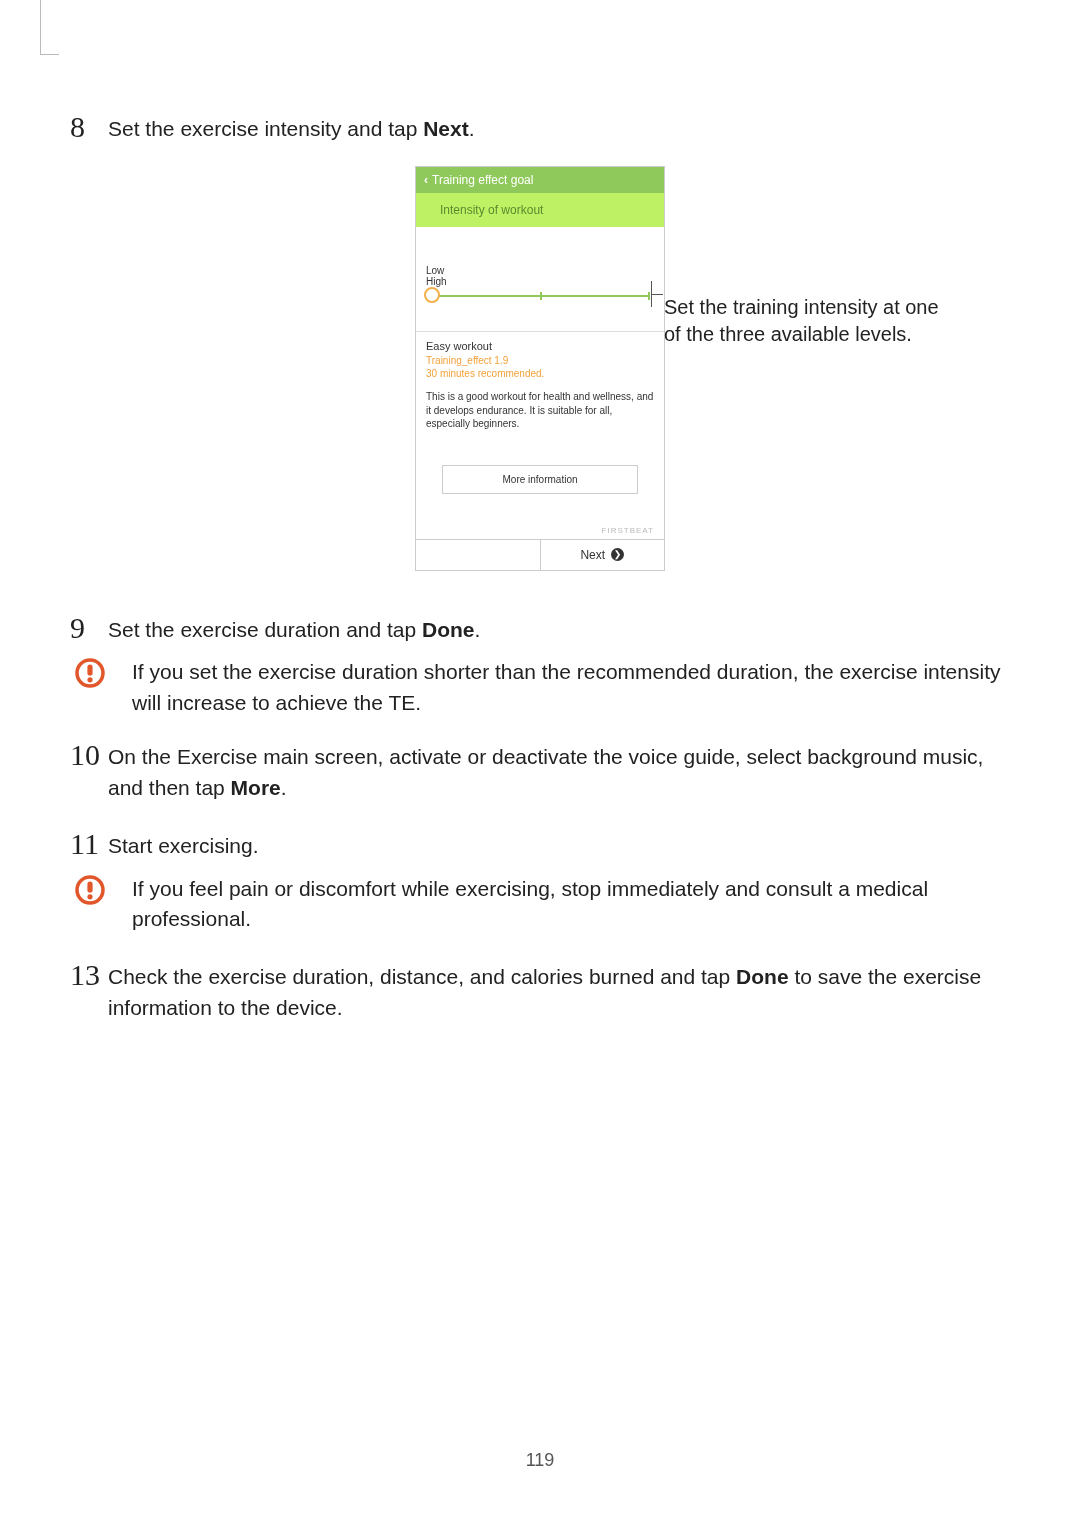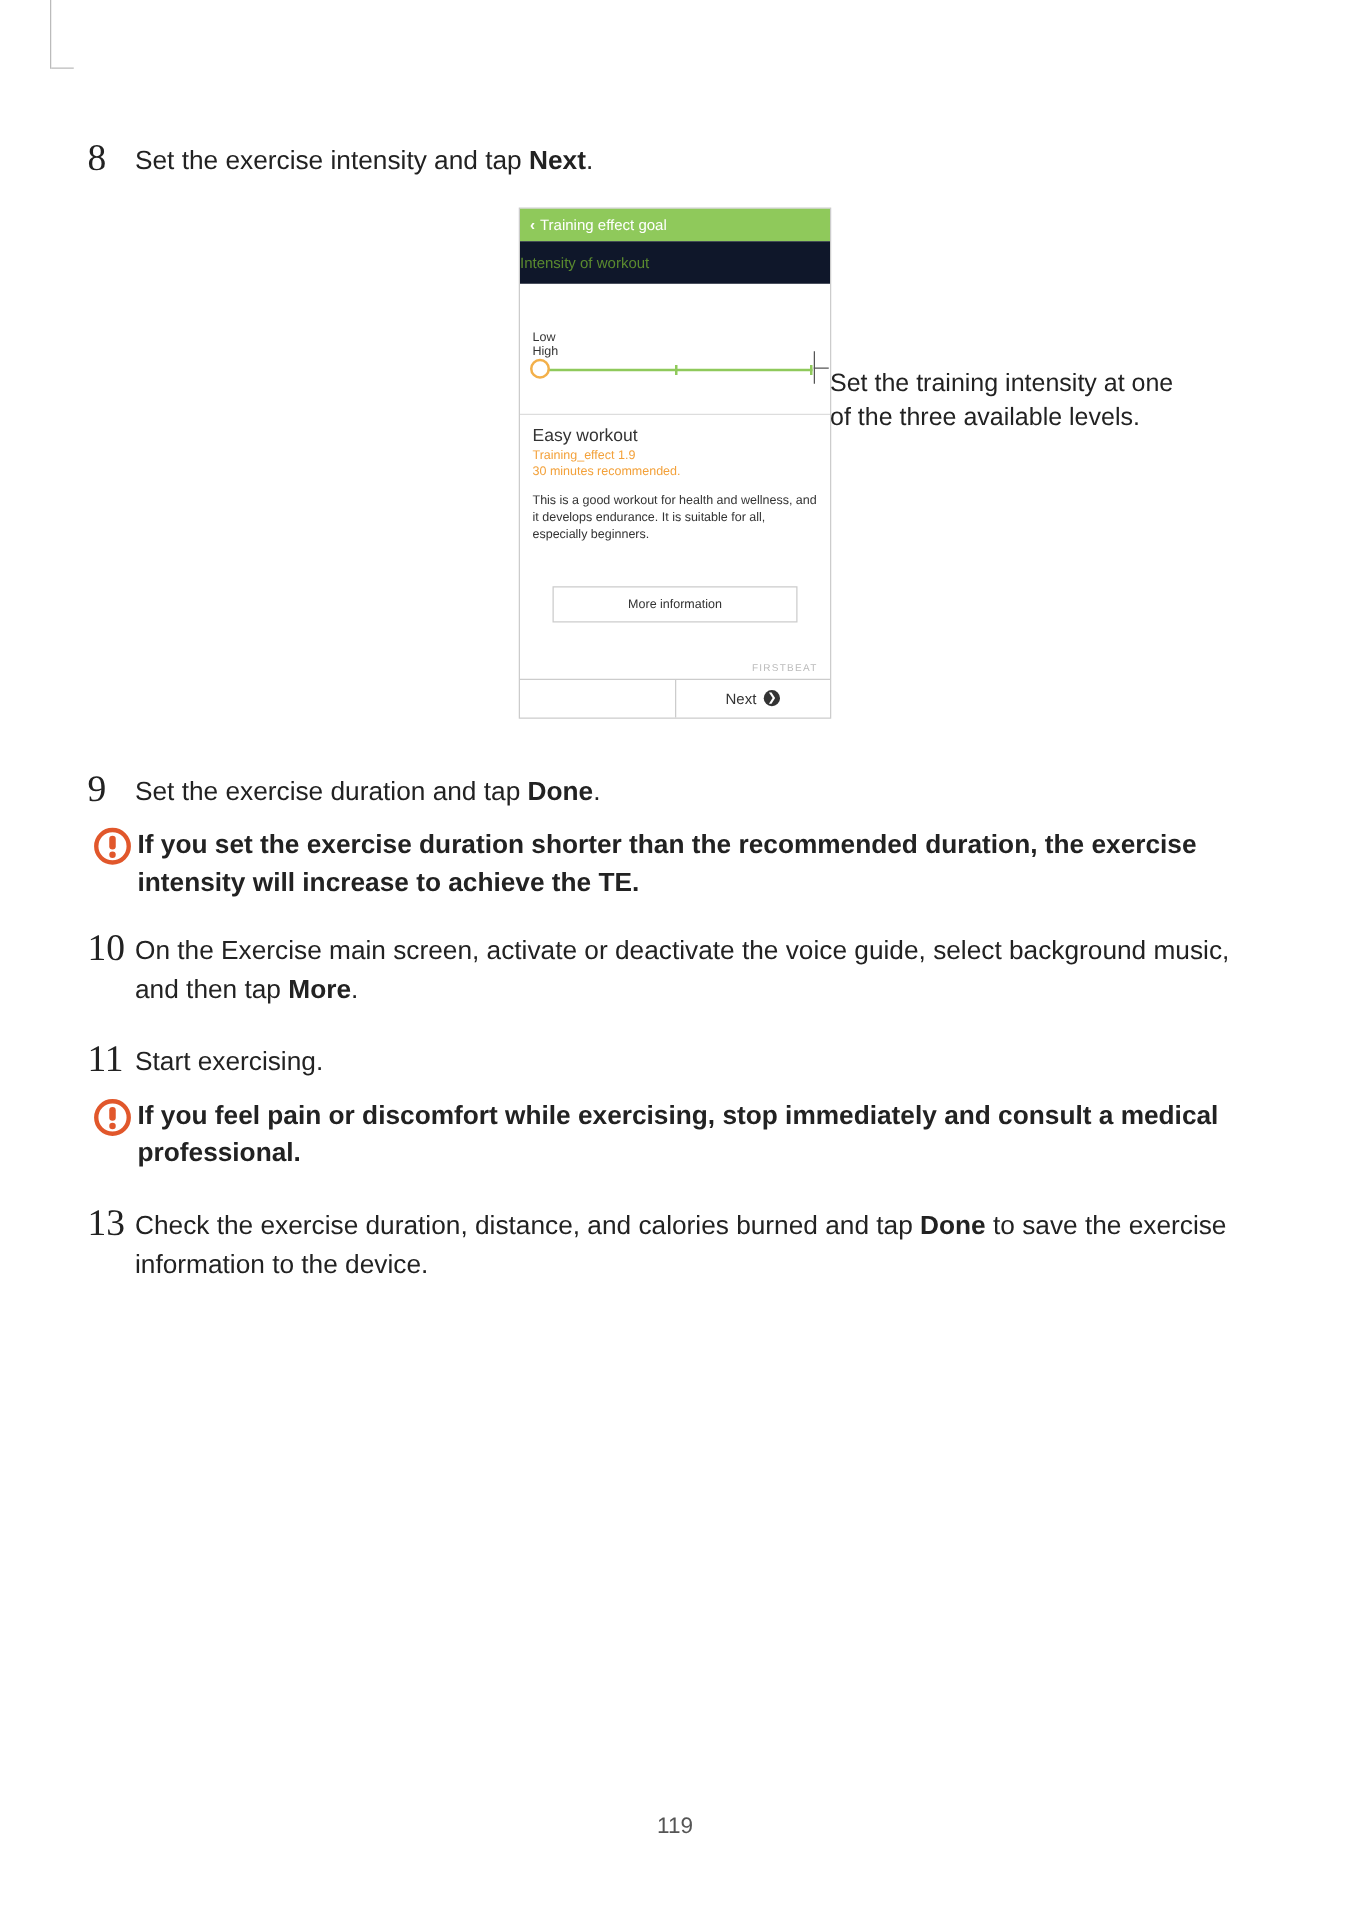--- a/index.html
+++ b/index.html
@@ -74,22 +74,22 @@
   .warn-icon {
     flex: 0 0 40px;
     width: 40px;
     text-align: center;
     padding-top: 2px;
   }
   .warn-icon svg { width: 32px; height: 32px; }
   .warn-text {
     font-size: 21px;
     line-height: 1.45;
+    margin-left: 22px;
     padding-top: 2px;
-    font-weight: bold;
   }
   .figure-row {
     display: flex;
     justify-content: center;
     align-items: flex-start;
     margin: 22px 0 40px 0;
     position: relative;
   }
   
   .phone {
@@ -103,24 +103,24 @@
     background: #8fc95b;
     color: #fff;
     font-size: 12px;
     padding: 6px 8px;
     display: flex;
     align-items: center;
     gap: 4px;
   }
   .phone-header .chev { font-weight: bold; }
   .phone-sub {
-    background: #0f172a;
+    background: #bef264;
     color: #5a8a2f;
     font-size: 12px;
-    padding: 10px 0;
+    padding: 10px 24px;
   }
   .phone-body {
     padding: 10px 10px 4px 10px;
   }
   .slider-labels {
     display: flex;
     justify-content: space-between;
     font-size: 10px;
     color: #333;
     margin-top: 28px;
@@ -154,21 +154,21 @@
     height: 16px;
     border: 2px solid #f3b04a;
     border-radius: 50%;
     background: #fff;
     box-sizing: border-box;
   }
   .divider {
     border-top: 1px solid #ddd;
     margin: 24px -10px 8px -10px;
   }
-  .workout-title { font-size: 14px; color: #333; }
+  .workout-title { font-size: 11px; color: #333; }
   .workout-sub { color: #f3a13a; font-size: 10px; line-height: 1.3; margin-top: 2px; }
   .workout-desc { font-size: 10px; color: #333; margin-top: 10px; line-height: 1.35; }
   .more-info {
     text-align: center;
     font-size: 10px;
     padding: 8px 0;
     border: 1px solid #ccc;
     margin: 34px 16px 8px 16px;
   }
   .firstbeat {

